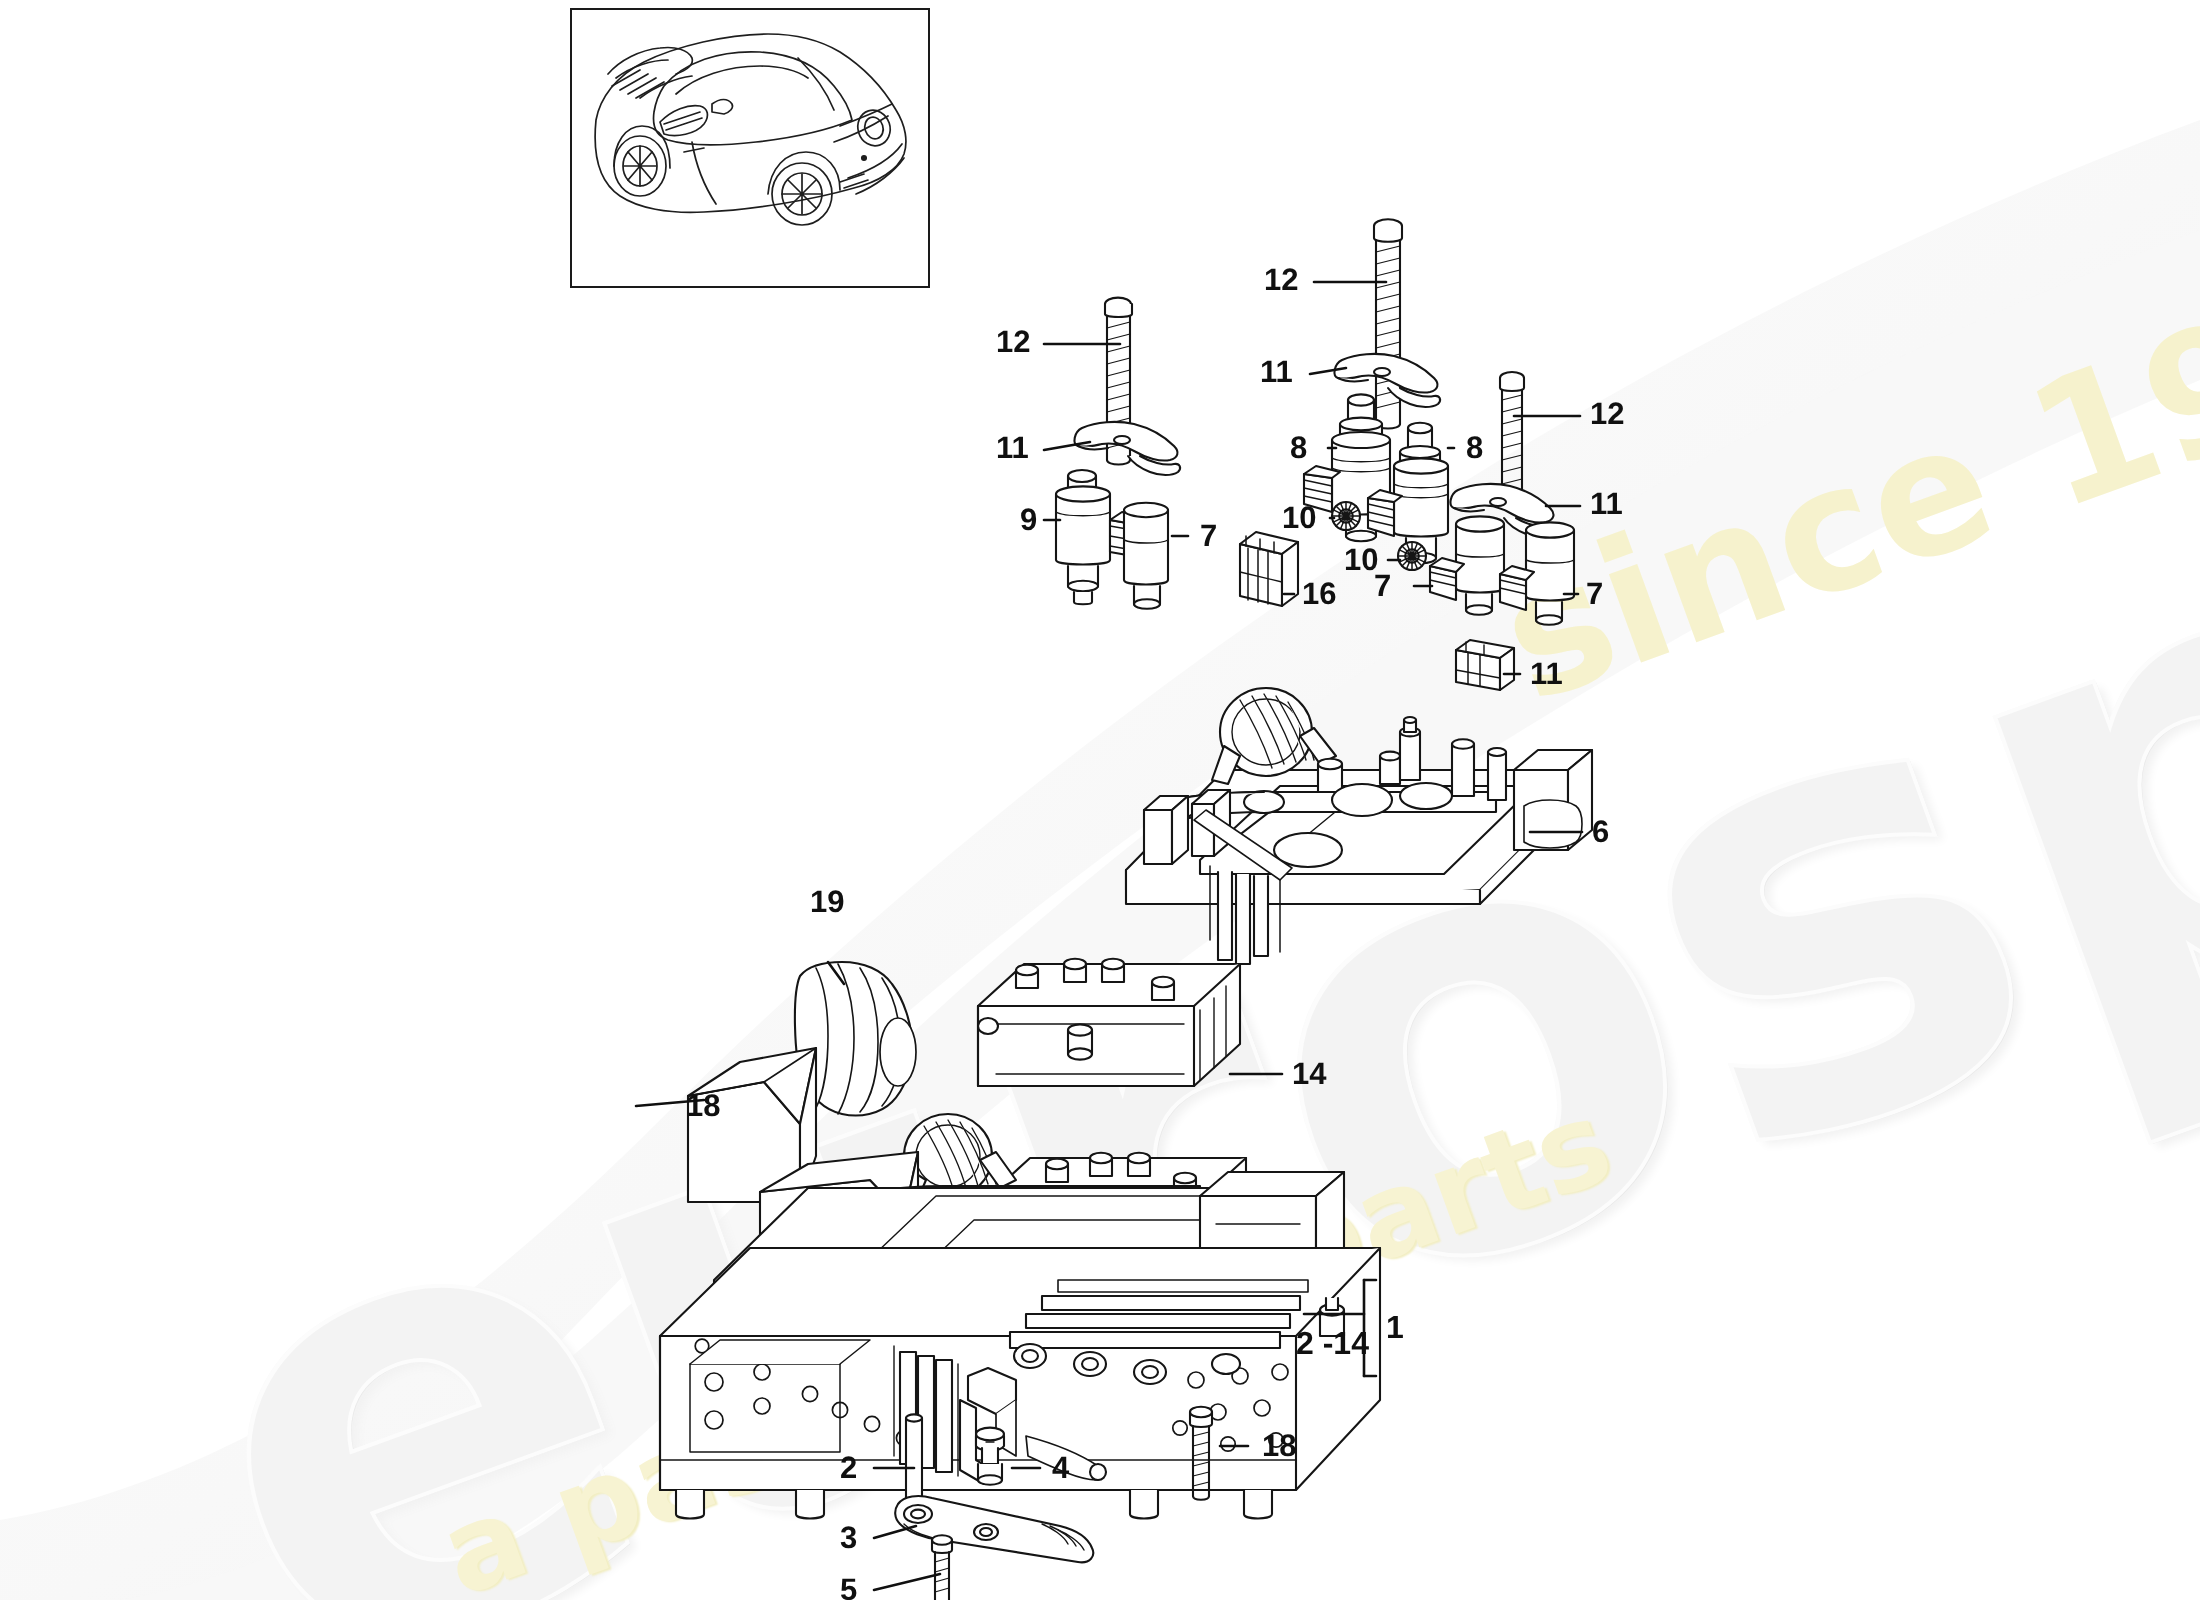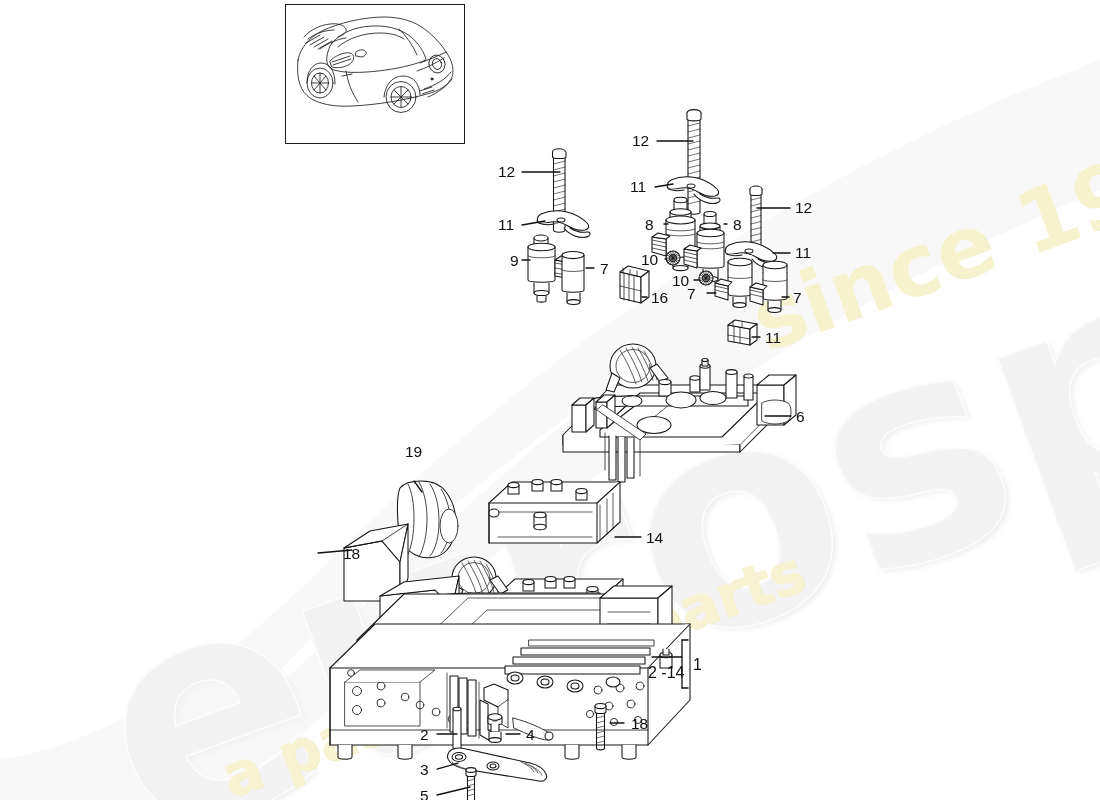--- a/index.html
+++ b/index.html
@@ -66,20 +66,21 @@
     border:1.4px solid #1a1a1a;background:#ffffff;z-index:4;
   }
 
   
   .callout{
     position:absolute;z-index:6;
     font-family:"Liberation Sans", sans-serif;
     font-size:15.5px;color:#101010;
     white-space:nowrap;line-height:1;
     user-select:none;
+    font-weight:bold;
   }
   .callout.big{font-size:16px;}
 </style>
 </head>
 <body>
 
 <div id="stage">
 
   <svg class="swoosh" viewBox="0 0 1100 800">
     <defs>

